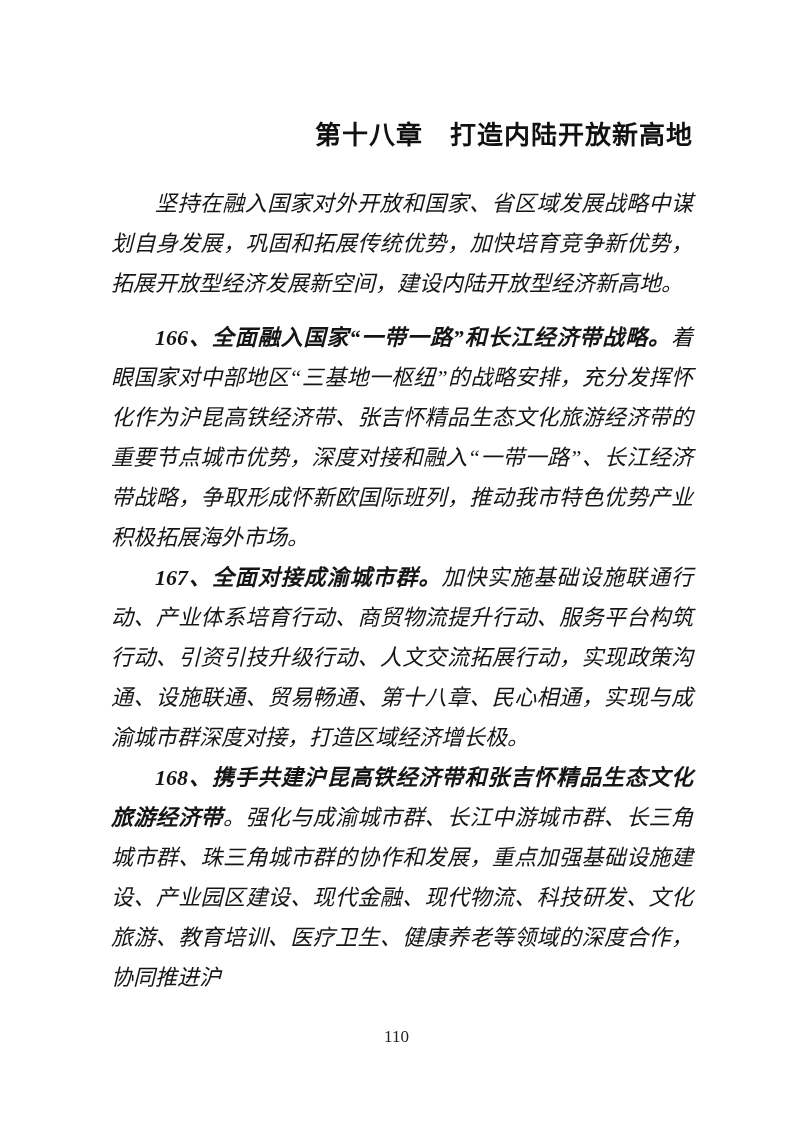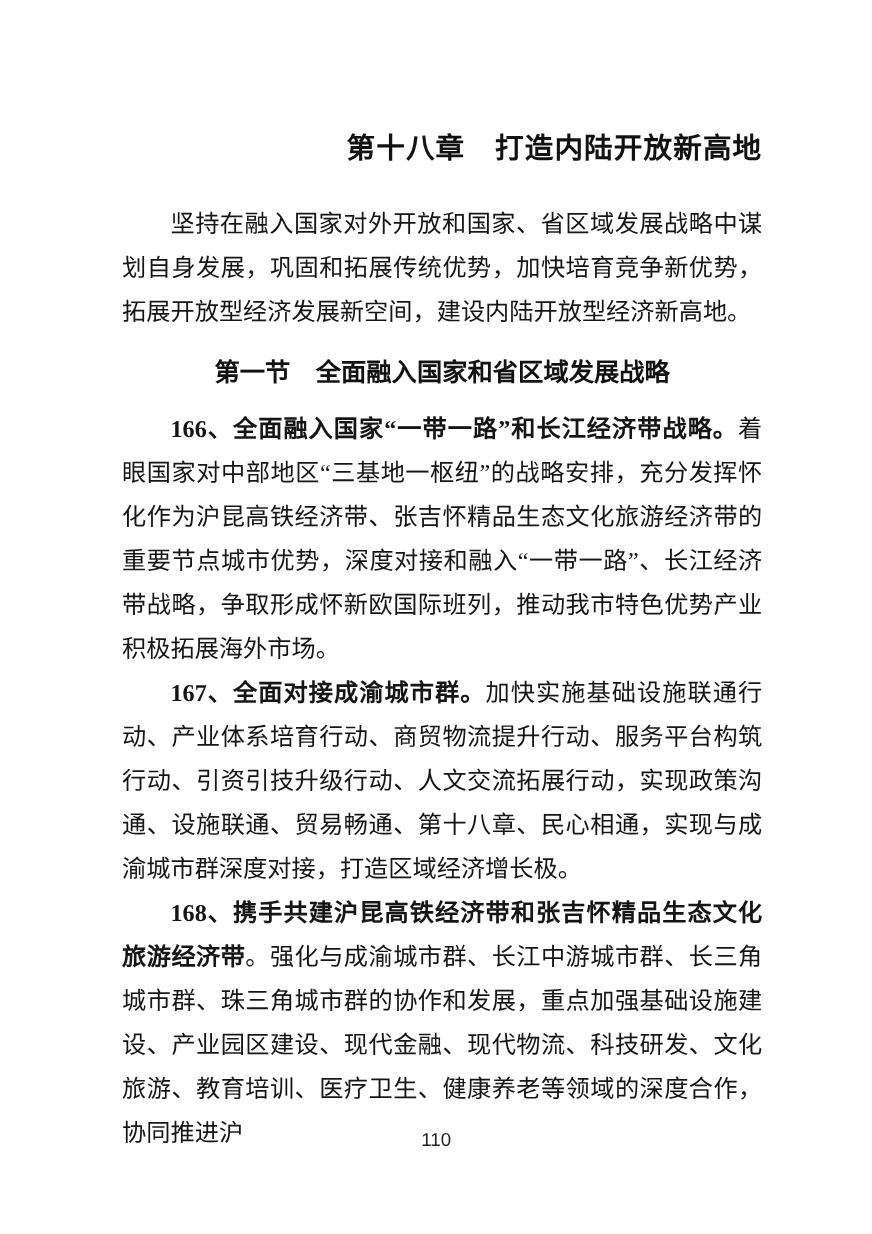--- a/index.html
+++ b/index.html
@@ -31,20 +31,21 @@
   }
   .para {
     margin: 0;
     font-size: 22px;
     line-height: 40px;
     text-align: justify;
     text-justify: inter-ideograph;
     text-indent: 2em;
     letter-spacing: 0;
     word-break: break-all;
+    font-style: italic;
   }
   .intro-para {
     margin-top: 32px;
   }
   .section-title {
     margin: 18px 0 0 0;
     font-size: 23px;
     font-weight: 700;
     line-height: 34px;
     text-align: center;
@@ -58,33 +59,32 @@
   }
   .page-number {
     position: absolute;
     left: 0;
     right: 0;
     top: 1026px;
     text-align: center;
     font-size: 17px;
     line-height: 22px;
     color: #222222;
-    font-family: Liberation Sans, sans-serif;
+    font-family: Liberation Serif, serif;
   }
 </style>
 </head>
 <body>
 
 <div class="page">
 
   <h1 class="chapter-title">第十八章　打造内陆开放新高地</h1>
 
   <p class="para intro-para">坚持在融入国家对外开放和国家、省区域发展战略中谋划自身发展，巩固和拓展传统优势，加快培育竞争新优势，拓展开放型经济发展新空间，建设内陆开放型经济新高地。</p>
 
-  <h2 class="section-title">第一节　全面融入国家和省区域发展战略</h2>
 
   <div class="items">
 
     <p class="para"><span class="item-lead">166、全面融入国家“一带一路”和长江经济带战略。</span><span>着眼国家对中部地区“三基地一枢纽”的战略安排，充分发挥怀化作为沪昆高铁经济带、张吉怀精品生态文化旅游经济带的重要节点城市优势，深度对接和融入“一带一路”、长江经济带战略，争取形成怀新欧国际班列，推动我市特色优势产业积极拓展海外市场。</span></p>
 
     <p class="para"><span class="item-lead">167、全面对接成渝城市群。</span><span>加快实施基础设施联通行动、产业体系培育行动、商贸物流提升行动、服务平台构筑行动、引资引技升级行动、人文交流拓展行动，实现政策沟通、设施联通、贸易畅通、第十八章、民心相通，实现与成渝城市群深度对接，打造区域经济增长极。</span></p>
 
     <p class="para"><span class="item-lead">168、携手共建沪昆高铁经济带和张吉怀精品生态文化旅游经济带</span><span>。强化与成渝城市群、长江中游城市群、长三角城市群、珠三角城市群的协作和发展，重点加强基础设施建设、产业园区建设、现代金融、现代物流、科技研发、文化旅游、教育培训、医疗卫生、健康养老等领域的深度合作，协同推进沪</span></p>
 
   </div>

